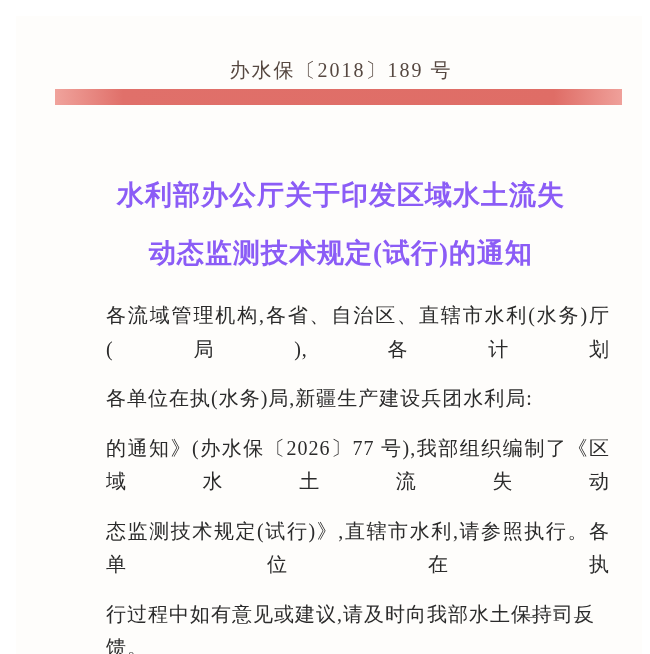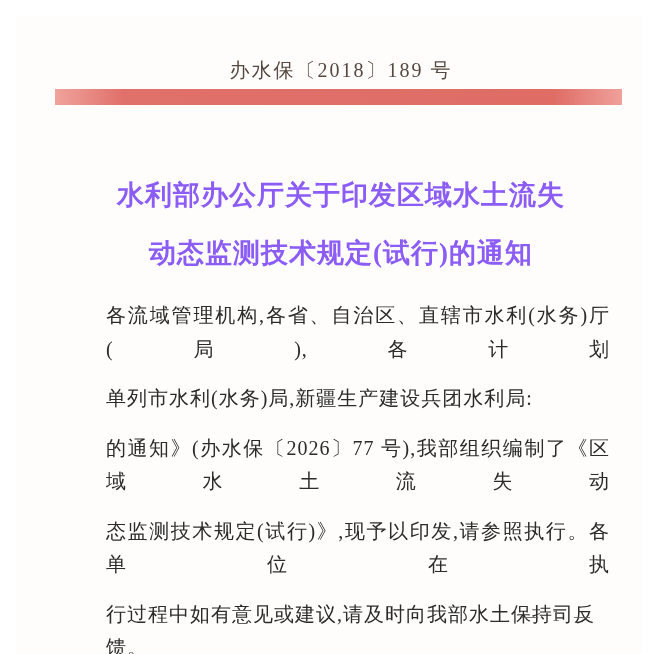--- a/index.html
+++ b/index.html
@@ -68,22 +68,22 @@
 
   <div class="red-line"></div>
 
   <div class="title">
     <div>水利部办公厅关于印发区域水土流失</div>
     <div>动态监测技术规定(试行)的通知</div>
   </div>
 
   <div class="body-text">
     <div class="line justify">各流域管理机构,各省、自治区、直辖市水利(水务)厅(局),各计划</div>
-    <div class="line">单列市水利(水务)局,新疆生产建设兵团水利局:</div>
+    <div class="line">各单位在执(水务)局,新疆生产建设兵团水利局:</div>
     <div class="line justify">的通知》(办水保〔2026〕77 号),我部组织编制了《区域水土流失动</div>
-    <div class="line justify">态监测技术规定(试行)》,现予以印发,请参照执行。各单位在执</div>
+    <div class="line justify">态监测技术规定(试行)》,直辖市水利,请参照执行。各单位在执</div>
     <div class="line">行过程中如有意见或建议,请及时向我部水土保持司反馈。</div>
 
   </div>
 
   <div class="page-number">— 1 —</div>
 
 </div>
 
 </body></html>

